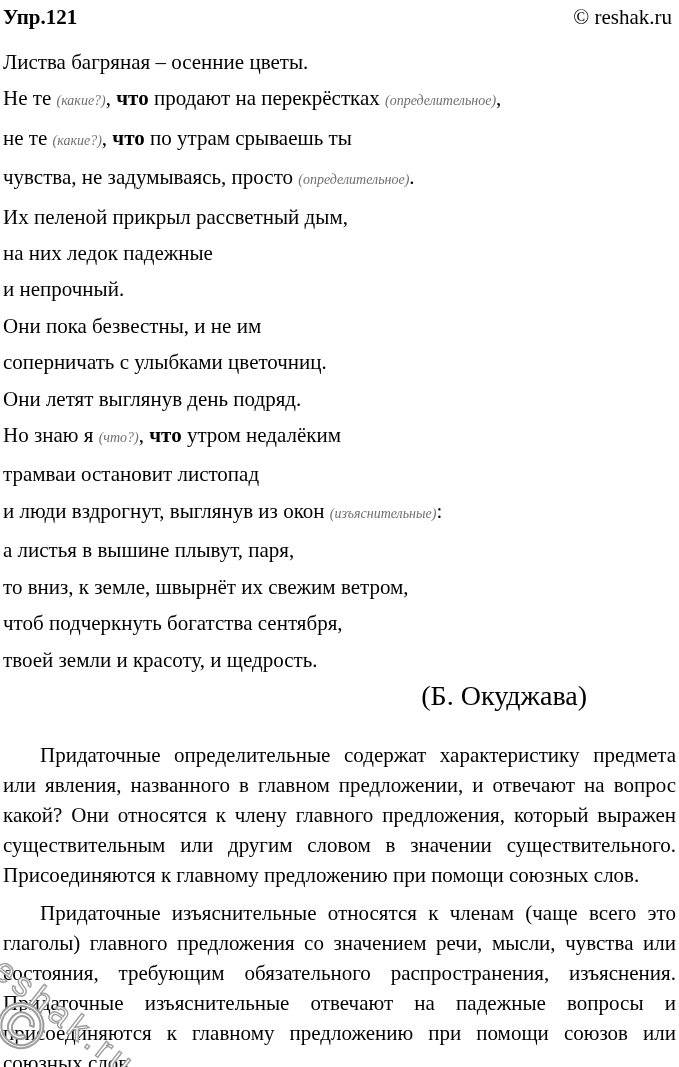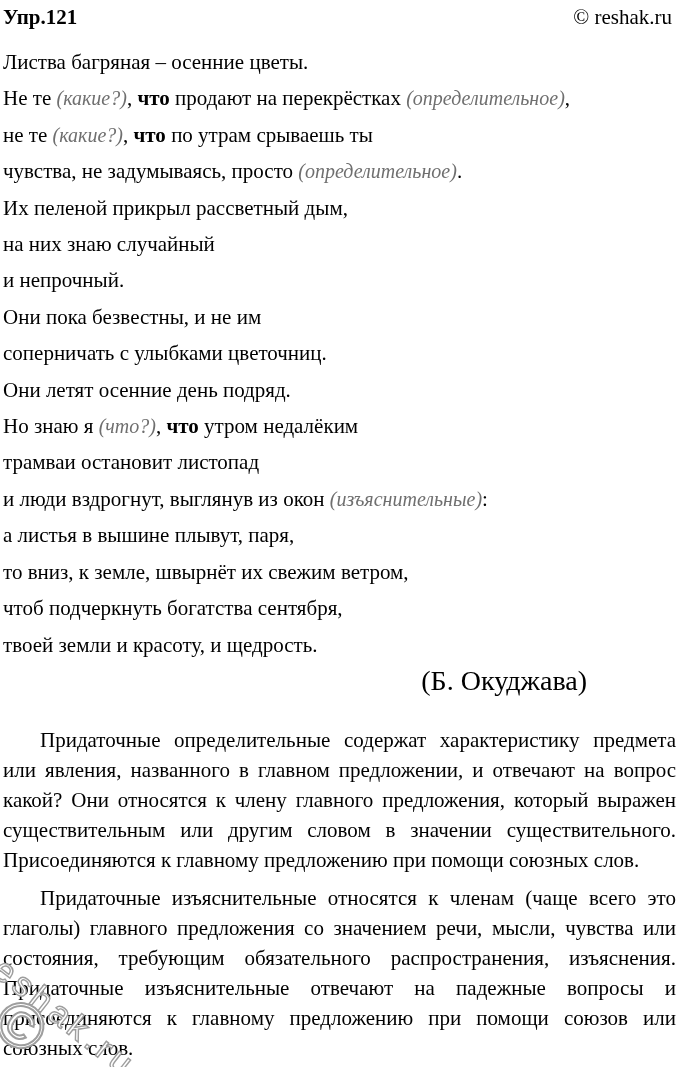--- a/index.html
+++ b/index.html
@@ -26,21 +26,21 @@
 
   .poem {
     padding-left: 3px;
     margin-top: 14px;
     font-size: 21px;
     line-height: 36.4px;
   }
   .poem-line { white-space: nowrap; }
   .seg { }
   .bold { font-weight: 700; }
-  .ann  { font-style: italic; color: #6f6f6f; font-size: 20px; }
+  .ann  { font-style: italic; color: #6f6f6f; font-size: 14px; }
 
   .attribution {
     font-size: 28px;
     line-height: 36.4px;
     text-align: right;
     padding-right: 92px;
   }
 
   .body-text { margin-top: 26px; }
   .para {
@@ -86,25 +86,25 @@
     <span class="exercise">Упр.121</span>
     <span class="copyright">© reshak.ru</span>
   </div>
 
   <div class="poem">
       <div class="poem-line"><span class="seg">Листва багряная – осенние цветы.</span></div>
       <div class="poem-line"><span class="seg">Не те </span><span class="seg ann">(какие?)</span><span class="seg">, </span><span class="seg bold">что</span><span class="seg"> продают на перекрёстках </span><span class="seg ann">(определительное)</span><span class="seg">,</span></div>
       <div class="poem-line"><span class="seg">не те </span><span class="seg ann">(какие?)</span><span class="seg">, </span><span class="seg bold">что</span><span class="seg"> по утрам срываешь ты</span></div>
       <div class="poem-line"><span class="seg">чувства, не задумываясь, просто </span><span class="seg ann">(определительное)</span><span class="seg">.</span></div>
       <div class="poem-line"><span class="seg">Их пеленой прикрыл рассветный дым,</span></div>
-      <div class="poem-line"><span class="seg">на них знаю случайный</span></div>
+      <div class="poem-line"><span class="seg">на них ледок падежные</span></div>
       <div class="poem-line"><span class="seg">и непрочный.</span></div>
       <div class="poem-line"><span class="seg">Они пока безвестны, и не им</span></div>
       <div class="poem-line"><span class="seg">соперничать с улыбками цветочниц.</span></div>
-      <div class="poem-line"><span class="seg">Они летят осенние день подряд.</span></div>
+      <div class="poem-line"><span class="seg">Они летят выглянув день подряд.</span></div>
       <div class="poem-line"><span class="seg">Но знаю я </span><span class="seg ann">(что?)</span><span class="seg">, </span><span class="seg bold">что</span><span class="seg"> утром недалёким</span></div>
       <div class="poem-line"><span class="seg">трамваи остановит листопад</span></div>
       <div class="poem-line"><span class="seg">и люди вздрогнут, выглянув из окон </span><span class="seg ann">(изъяснительные)</span><span class="seg">:</span></div>
       <div class="poem-line"><span class="seg">а листья в вышине плывут, паря,</span></div>
       <div class="poem-line"><span class="seg">то вниз, к земле, швырнёт их свежим ветром,</span></div>
       <div class="poem-line"><span class="seg">чтоб подчеркнуть богатства сентября,</span></div>
       <div class="poem-line"><span class="seg">твоей земли и красоту, и щедрость.</span></div>
     </div>
 
   <div class="attribution">(Б. Окуджава)</div>

